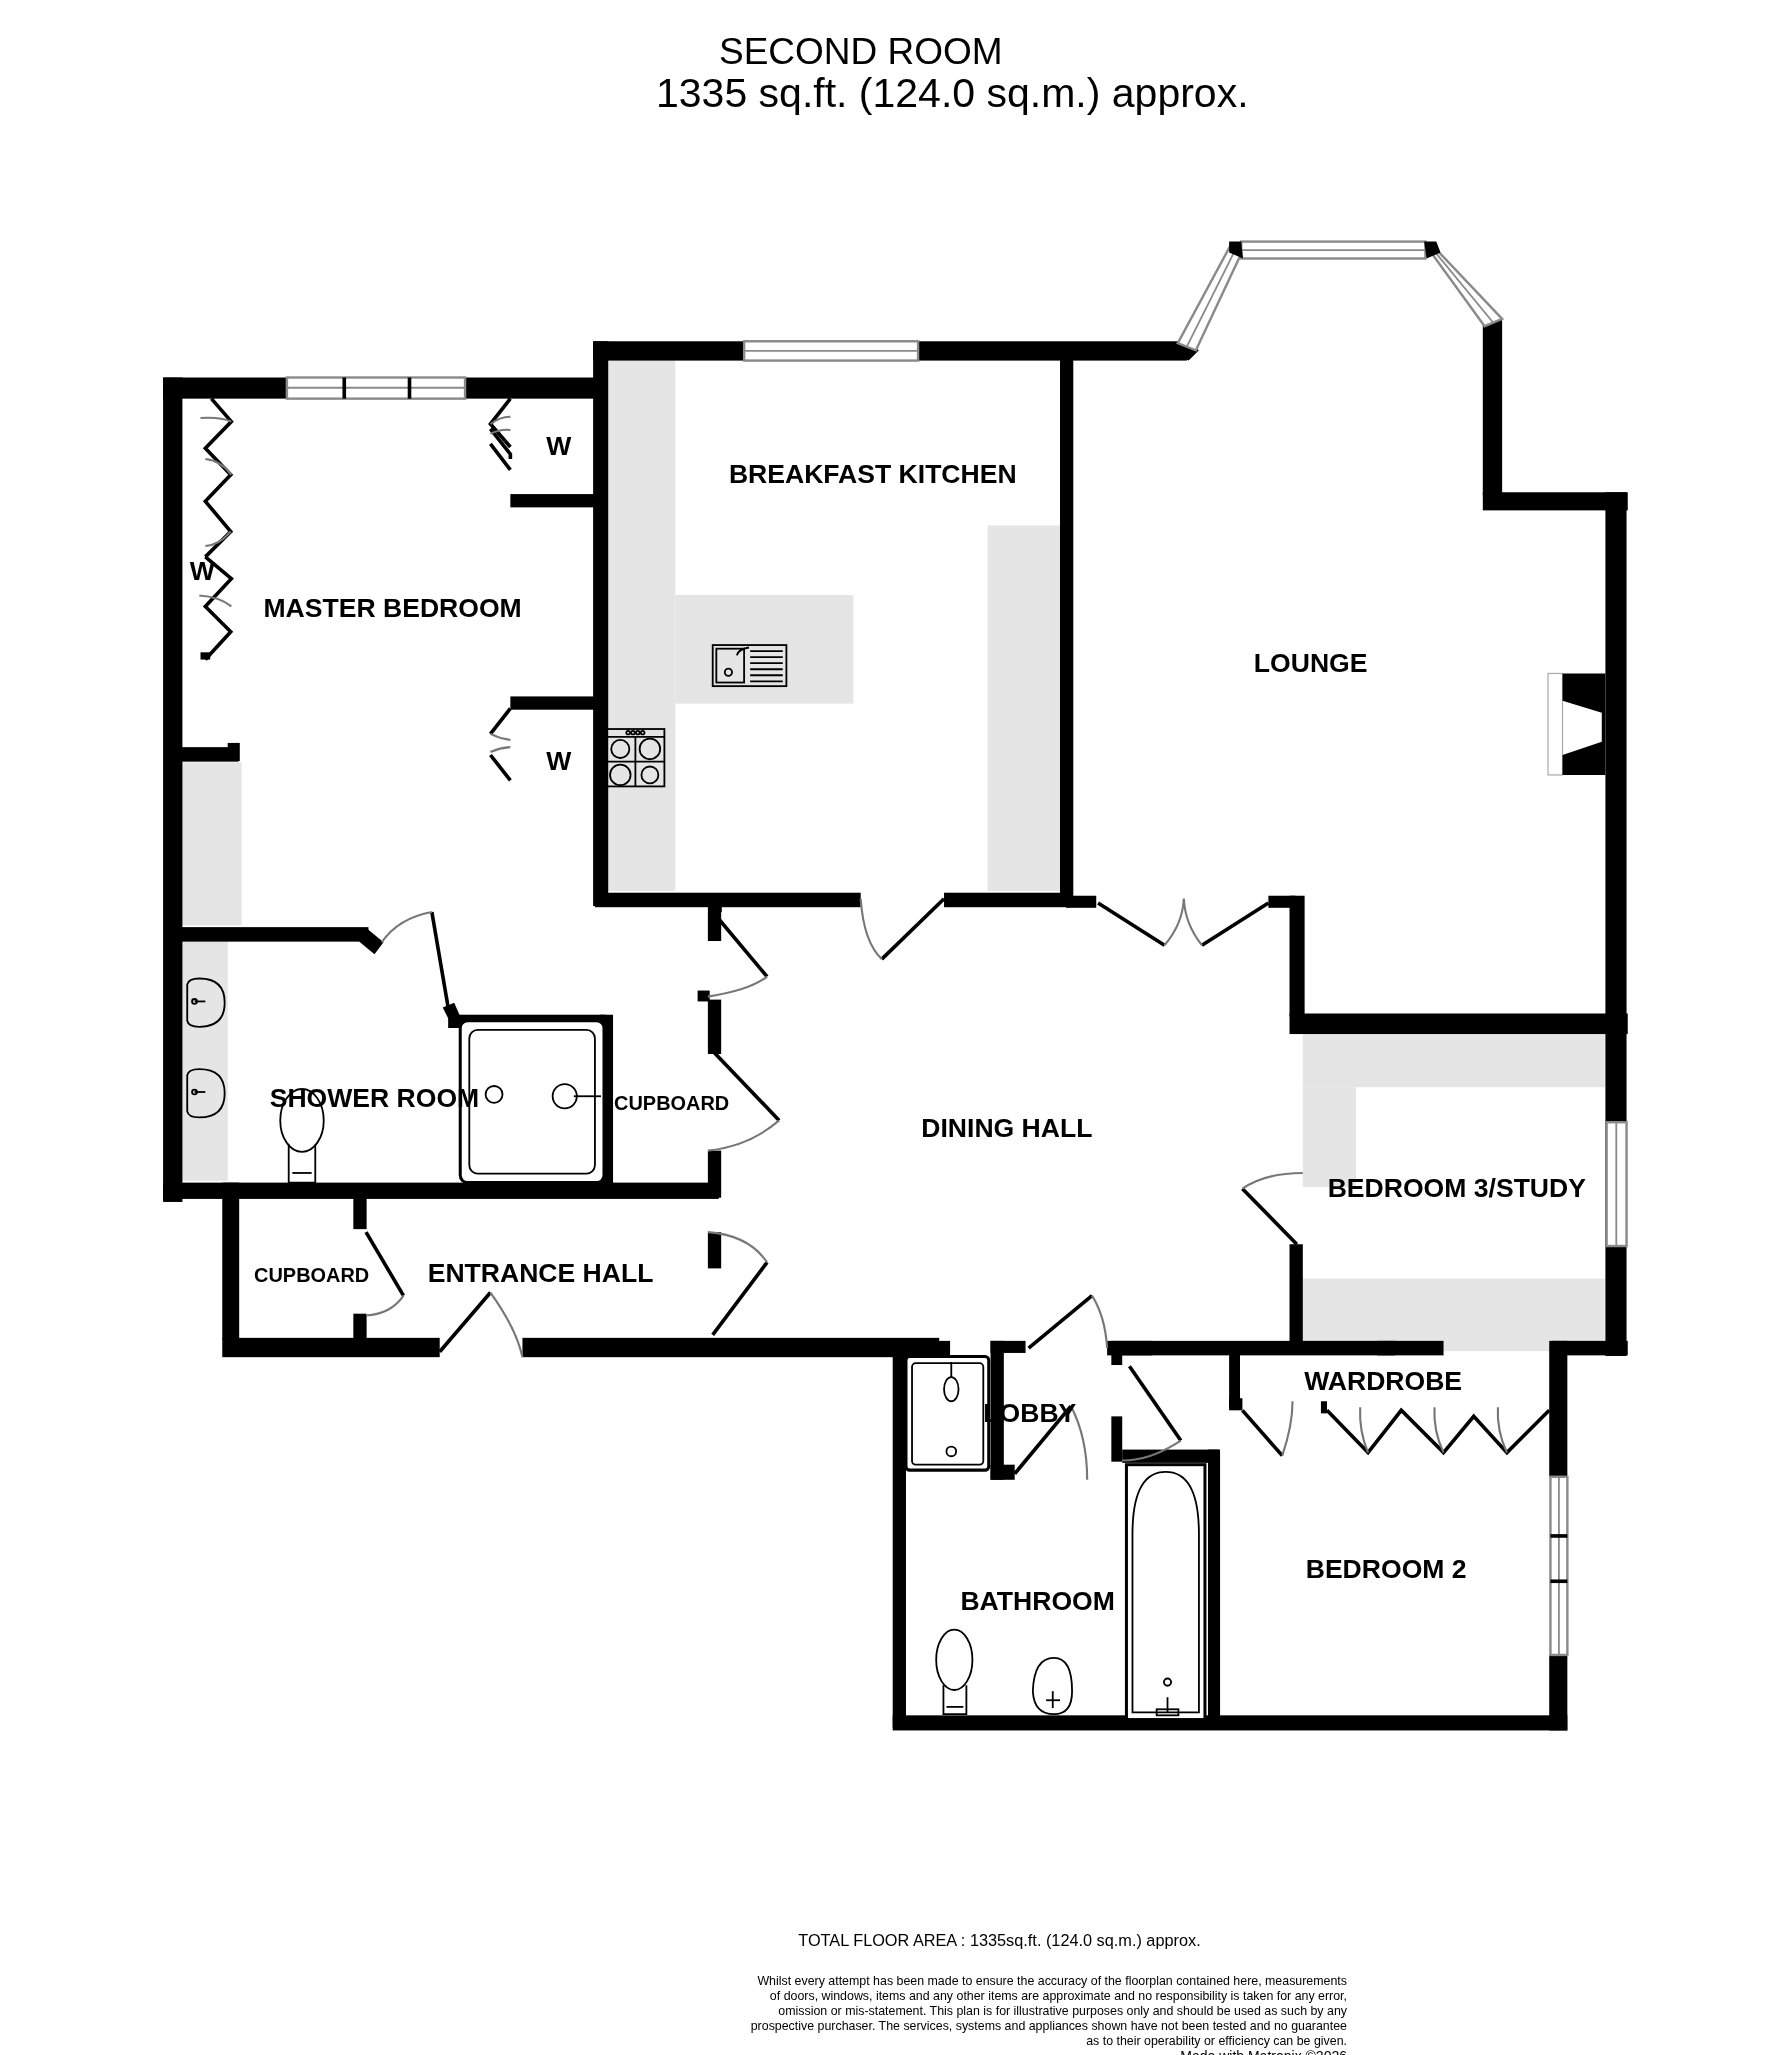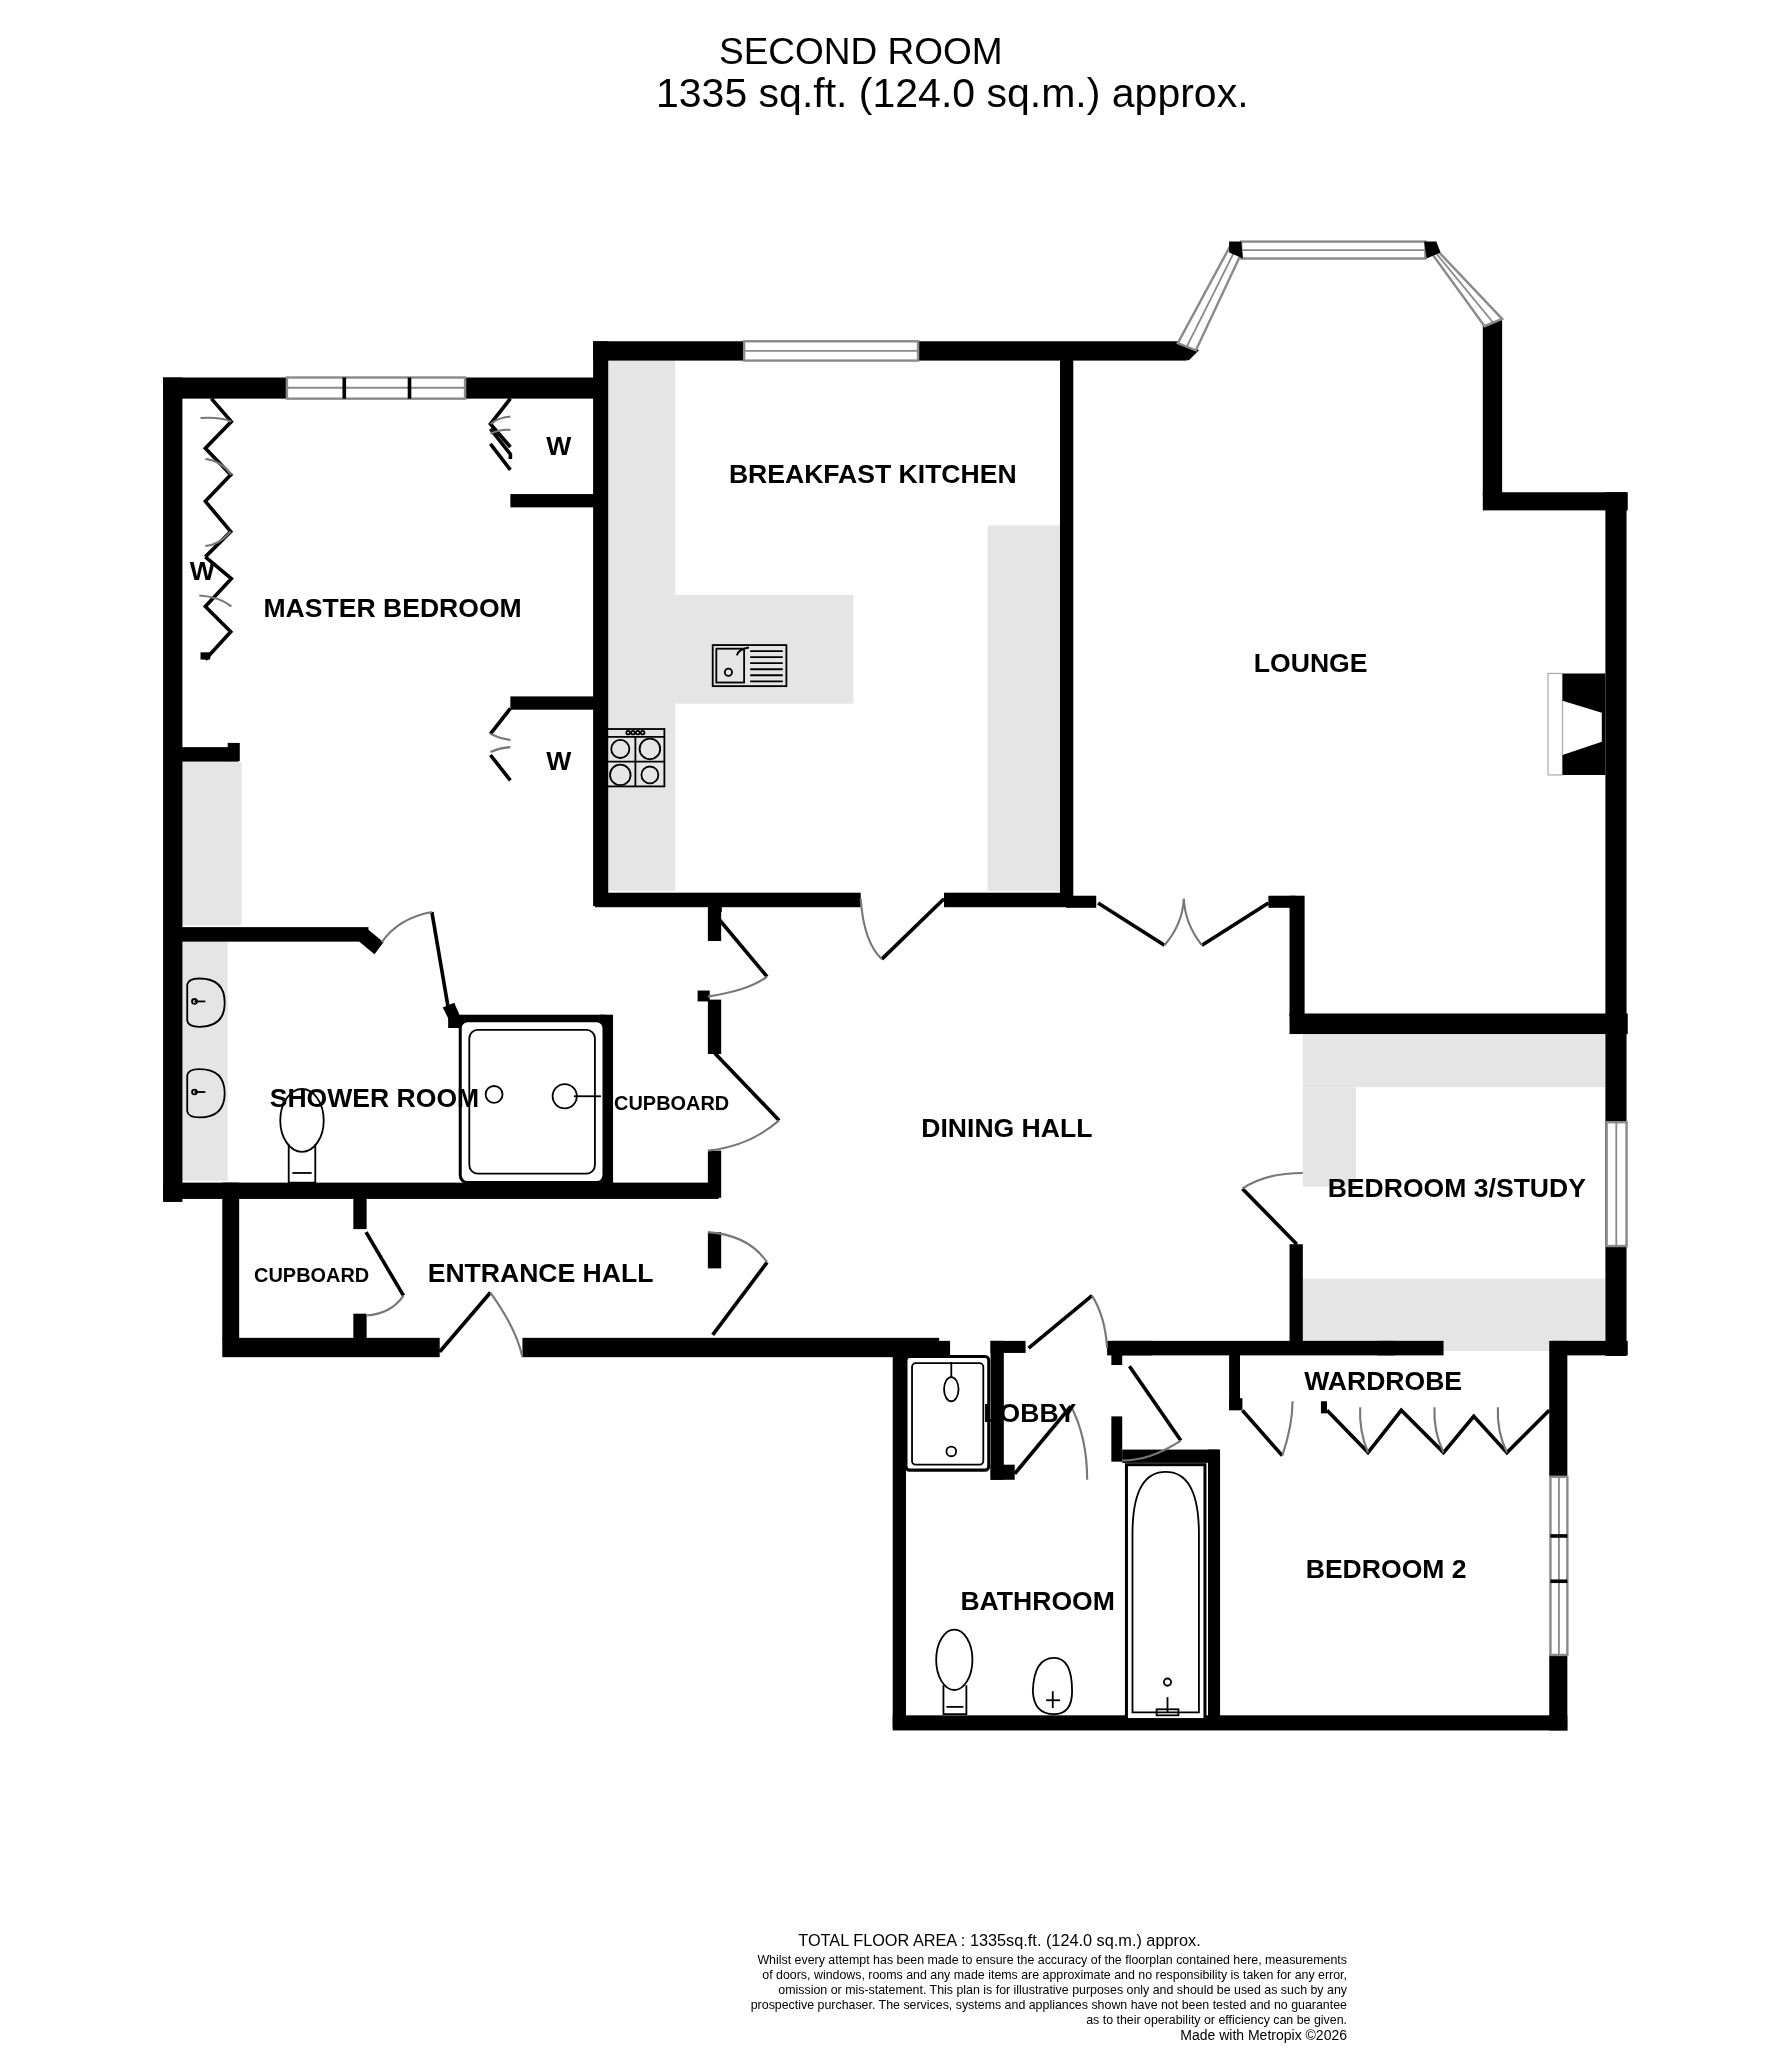--- a/index.html
+++ b/index.html
@@ -12,21 +12,21 @@
   .fill-grey { fill:#e5e5e5; }
   .win { fill:#fff; stroke:#8a8a8a; stroke-width:4; }
   .door { stroke:#000; stroke-width:6; fill:none; }
   .arc { stroke:#777; stroke-width:3.5; fill:none; }
   .fix { stroke:#000; stroke-width:5; fill:#fff; }
   .fix-thin { stroke:#000; stroke-width:3; fill:none; }
   .lbl { font-family:"Liberation Sans", sans-serif; font-weight:bold; fill:#000; }
   .lbl-lg { font-size:44px; }
   .lbl-sm { font-size:33px; }
   .footer { position:absolute; left:652px; top:1930px; width:695px; text-align:center; color:#000; }
-  .footer .total { font-size:16.3px; line-height:20.5px; margin-bottom:2px; }
+  .footer .total { font-size:16.3px; line-height:20.5px; margin-bottom:23px; }
   .footer .disc { font-size:12.4px; line-height:15px;text-align:right; }
   .footer .credit { font-size:14px; line-height:15px;text-align:right; }
 </style>
 </head>
 <body>
 
 <div class="header">
   <div class="title">SECOND ROOM</div>
   <div class="subtitle">1335 sq.ft. (124.0 sq.m.) approx.</div>
 </div>
@@ -362,20 +362,20 @@
     <text class="lbl lbl-lg" x="2290" y="2302" text-anchor="middle">WARDROBE</text>
     <text class="lbl lbl-lg" x="1718" y="2665" text-anchor="middle">BATHROOM</text>
     <text class="lbl lbl-lg" x="2295" y="2612" text-anchor="middle">BEDROOM 2</text>
   </g>
 </svg>
 
 <div class="footer">
   <div class="total">TOTAL FLOOR AREA : 1335sq.ft. (124.0 sq.m.) approx.</div>
   <div class="disc">
     <div>Whilst every attempt has been made to ensure the accuracy of the floorplan contained here, measurements</div>
-    <div>of doors, windows, rooms and any made items are approximate and no responsibility is taken for any error,</div>
+    <div>of doors, windows, items and any other items are approximate and no responsibility is taken for any error,</div>
     <div>omission or mis-statement. This plan is for illustrative purposes only and should be used as such by any</div>
     <div>prospective purchaser. The services, systems and appliances shown have not been tested and no guarantee</div>
     <div>as to their operability or efficiency can be given.</div>
   </div>
   <div class="credit">Made with Metropix ©2026</div>
 </div>
 
 
 </body></html>

